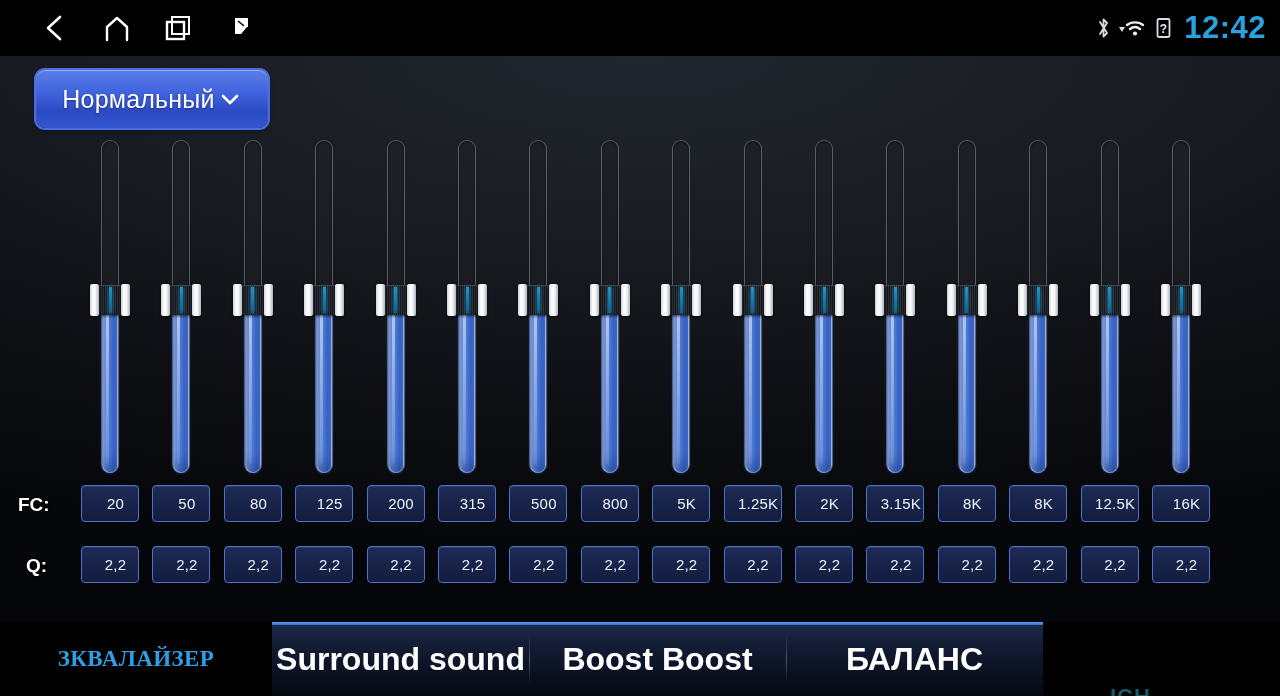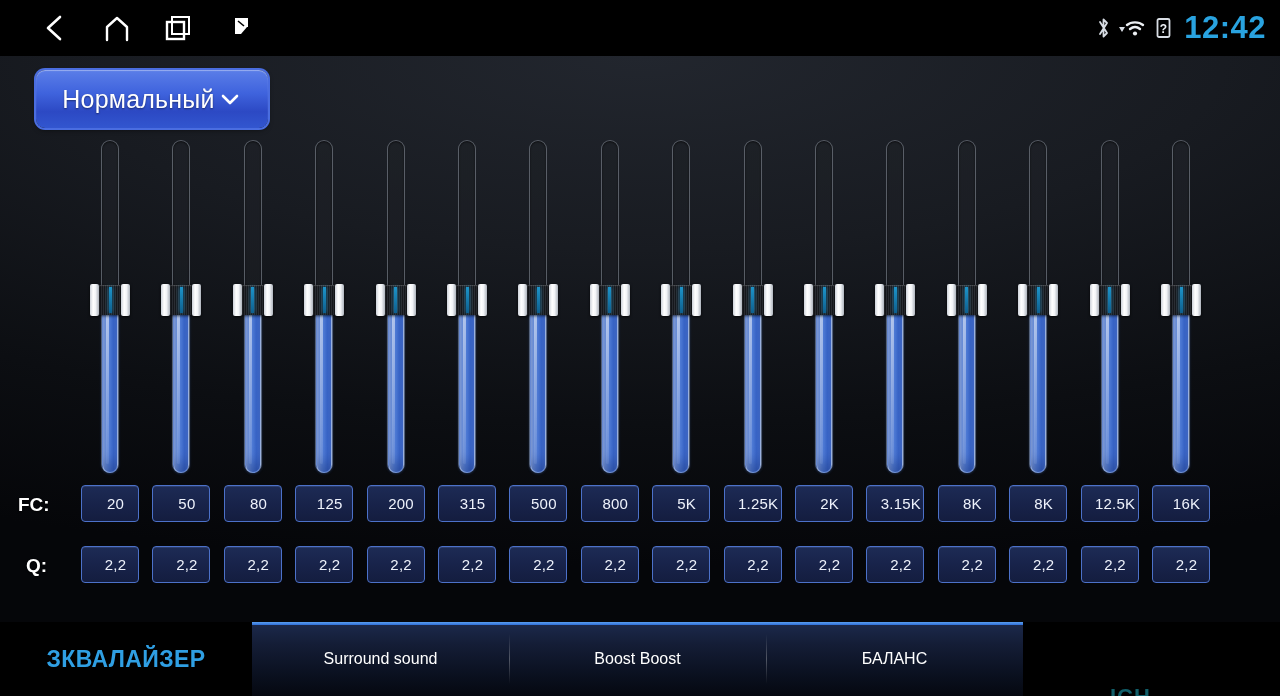--- a/index.html
+++ b/index.html
@@ -120,21 +120,21 @@
 
   
   #tabbar {
     position:absolute; left:0; top:622px; width:1280px; height:74px;
     background:#000; display:flex;
   }
   .tab {
     position:relative; height:74px;
     display:flex; align-items:center; justify-content:center;
     cursor:pointer;
-    color:#ffffff; font-size:16px;
+    color:#ffffff; font-size:32px;font-weight:bold;
   }
   .tab.active {
     background:#000; color:#2f9fe3;
     font-size:23px; font-weight:bold; letter-spacing:.4px;
   }
   .tab.inactive {
     background:linear-gradient(180deg,#1c2a4d 0%,#141d36 30%,#0a101f 72%,#050810 100%);
   }
   .tab.inactive::before{
     content:""; position:absolute; left:0; right:0; top:0; height:3px;
@@ -400,21 +400,21 @@
         <div class="chip" style="left: 795px;">2,2</div>
         <div class="chip" style="left: 866.4px;">2,2</div>
         <div class="chip" style="left: 937.8px;">2,2</div>
         <div class="chip" style="left: 1009.2px;">2,2</div>
         <div class="chip" style="left: 1080.6px;">2,2</div>
         <div class="chip" style="left: 1152px;">2,2</div>
       </div>
   </div>
 
   <div id="tabbar">
-      <div class="tab active" style="width: 252px;">
+      <div class="tab active" style="width: 272px; font-family: Liberation Serif, serif;">
         <span>ЗКВАЛАЙЗЕР</span>
       </div>
       <div class="tab inactive" style="width: 257px;">
         <span>Surround sound</span>
       </div>
       <div class="tab inactive" style="width: 257px;">
         <div class="tab-div"></div>
         <span>Boost Boost</span>
       </div>
       <div class="tab inactive" style="width: 257px;">

